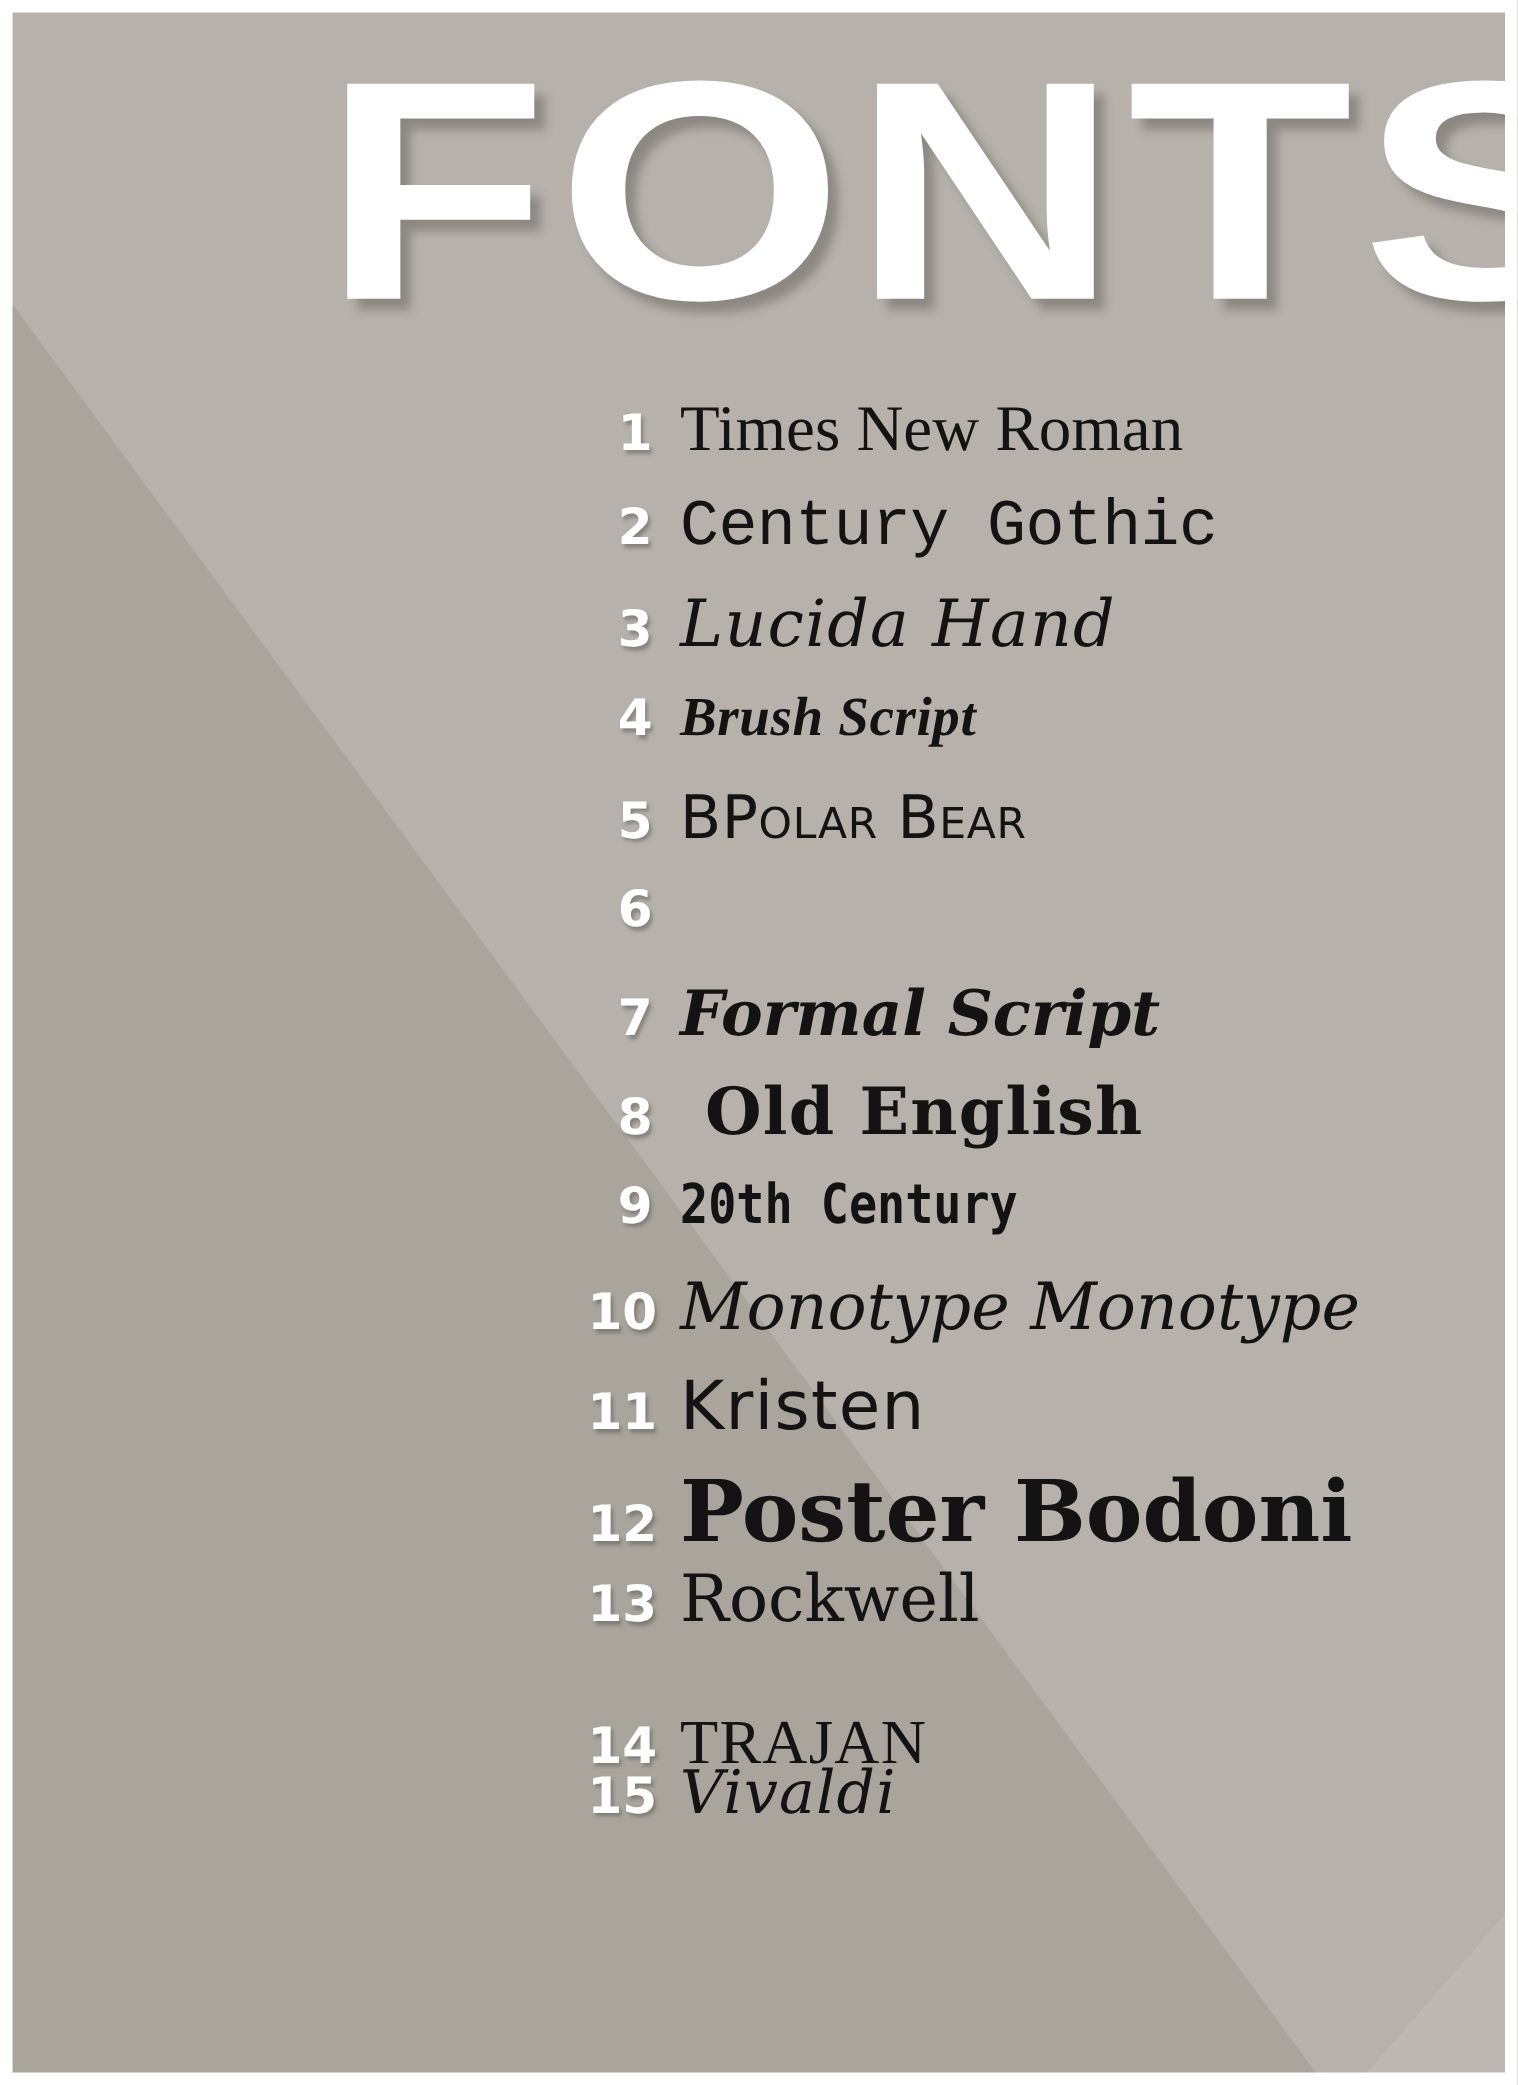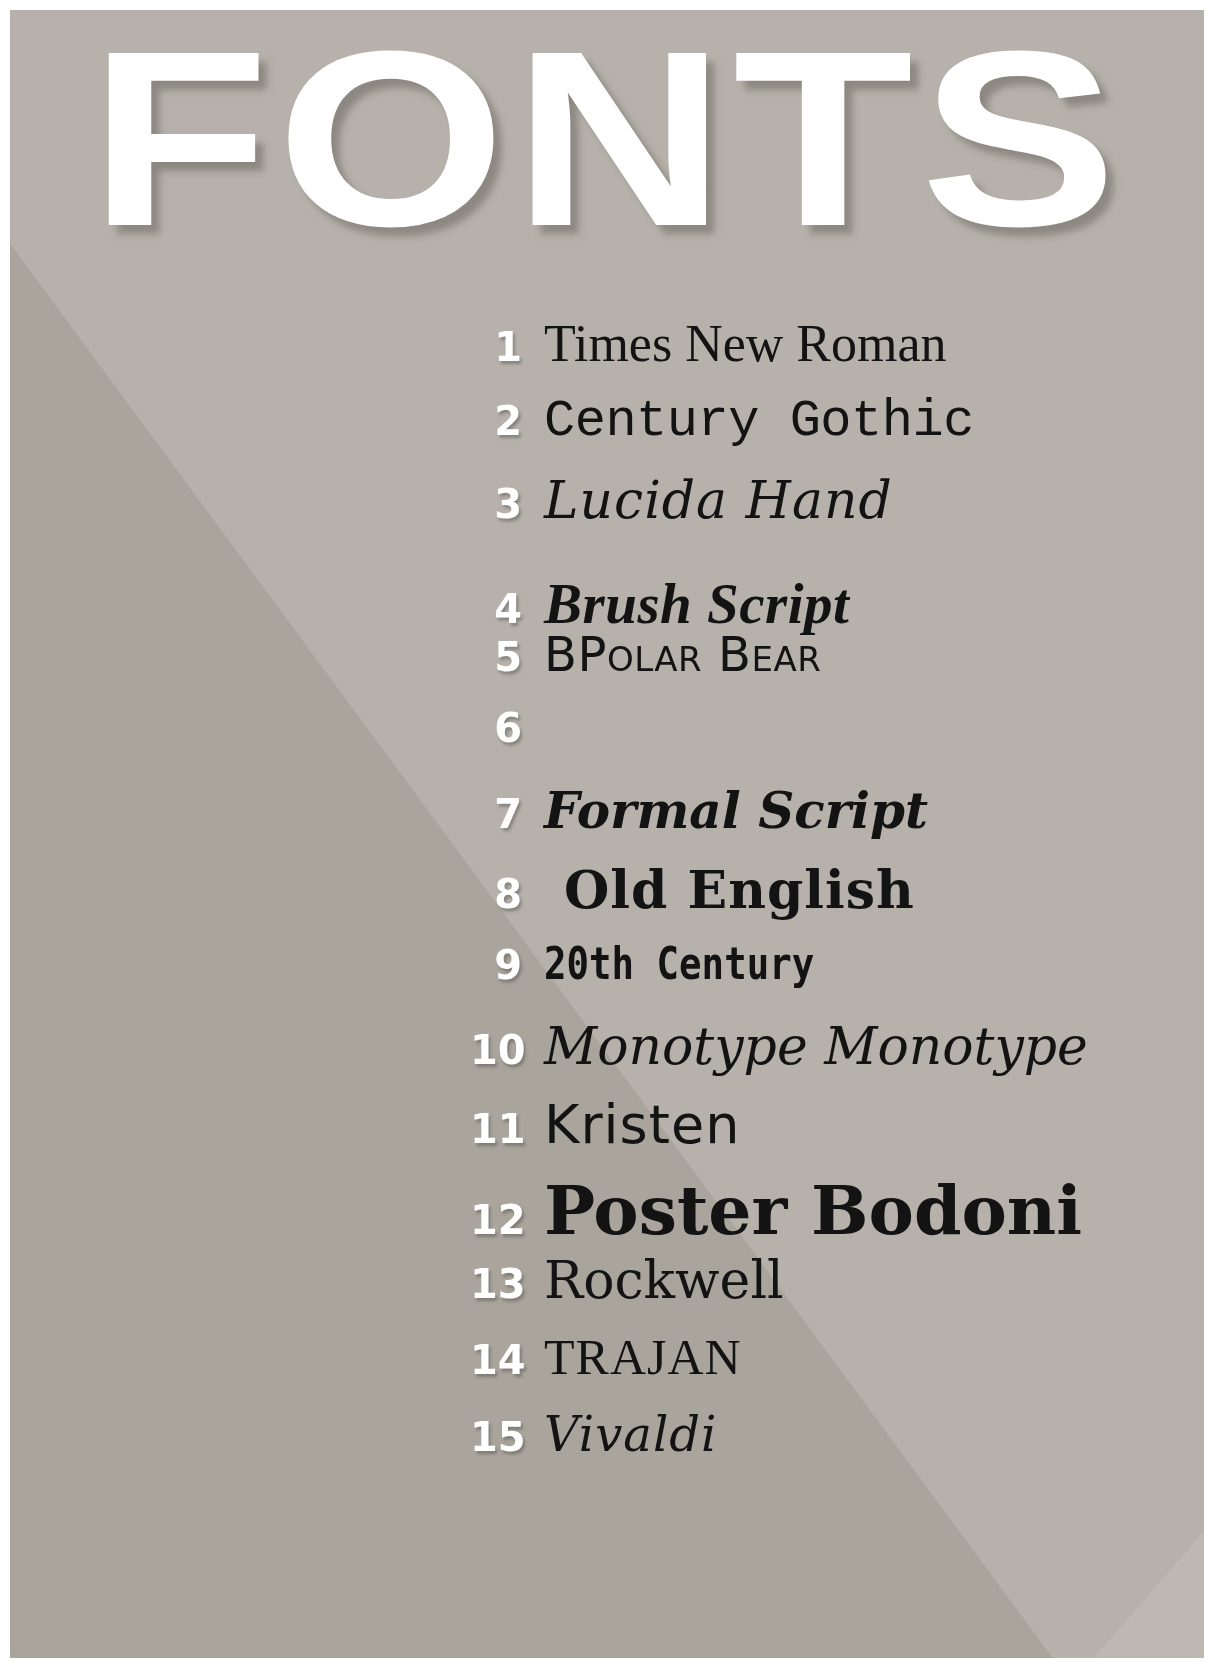--- a/index.html
+++ b/index.html
@@ -50,24 +50,24 @@
     width: 1214px;
     height: 1668px;
     background: #bdb9b2;
     clip-path: polygon(1085px 1668px, 1214px 1668px, 1214px 1520px);
     z-index: 1;
   }
 
   
   .title-wrap {
     position: absolute;
-    top: 24px;
+    top: 38px;
     left: 0;
     width: 1214px;
-    text-align: center;
+    text-align: right;
     z-index: 10;
   }
   .title {
     display: inline-block;
     font-family: "Liberation Sans", sans-serif;
     font-weight: bold;
     font-size: 250px;
     line-height: 0.92;
     letter-spacing: 6px;
     color: #ffffff;
@@ -107,31 +107,31 @@
     flex: 1 1 auto;
     color: #131313;
     line-height: 1;
     white-space: nowrap;
   }
 
   
   .f-times      { font-family: "Liberation Serif", serif; font-size: 52px; }
   .f-century    { font-family: Liberation Mono, monospace; font-size: 52px; letter-spacing: -0.5px; }
   .f-lucida     { font-family: "DejaVu Serif", serif; font-style: italic; font-size: 52px; letter-spacing: 1px; }
-  .f-brush      { font-family: "Liberation Serif", serif; font-style: italic; font-weight: bold; font-size: 57px; letter-spacing: 0.5px; margin-top: 23px; }
+  .f-brush      { font-family: "Liberation Serif", serif; font-style: italic; font-weight: bold; font-size: 44px; letter-spacing: 0.5px; }
   .f-bpolar     { font-family: "DejaVu Sans", sans-serif; font-size: 48px; font-variant: small-caps; letter-spacing: 0.5px; }
   .f-city       { font-family: "DejaVu Serif", serif; font-weight: bold; font-size: 52px; letter-spacing: -1px; }
   .f-formal     { font-family: "DejaVu Serif", serif; font-weight: bold; font-style: italic; font-size: 50px; }
   .f-oldeng     { font-family: "DejaVu Serif", serif; font-weight: bold; font-size: 52px; letter-spacing: 1px; margin-left: 20px; }
   .f-20th       { font-family: "DejaVu Sans Mono", monospace; font-weight: bold; font-size: 44px; transform: scaleX(0.85); transform-origin: left center; display: inline-block; }
   .f-monotype   { font-family: "DejaVu Serif", serif; font-style: italic; font-size: 52px; }
   .f-kristen    { font-family: "DejaVu Sans", sans-serif; font-size: 54px; letter-spacing: 1px; }
   .f-poster     { font-family: "DejaVu Serif", serif; font-weight: bold; font-size: 68px; }
   .f-rockwell   { font-family: "DejaVu Serif", serif; font-size: 52px; }
-  .f-trajan     { font-family: "Liberation Serif", serif; font-size: 50px; letter-spacing: 1px; }
+  .f-trajan     { font-family: "Liberation Serif", serif; font-size: 50px; letter-spacing: 1px; margin-top: 36px; }
   .f-vivaldi    { font-family: "DejaVu Serif", serif; font-style: italic; font-size: 48px; letter-spacing: 1px; }
 </style>
 </head>
 <body>
 
 <div class="poster">
 
   <div class="diagonal"></div>
   <div class="diagonal2"></div>
 

